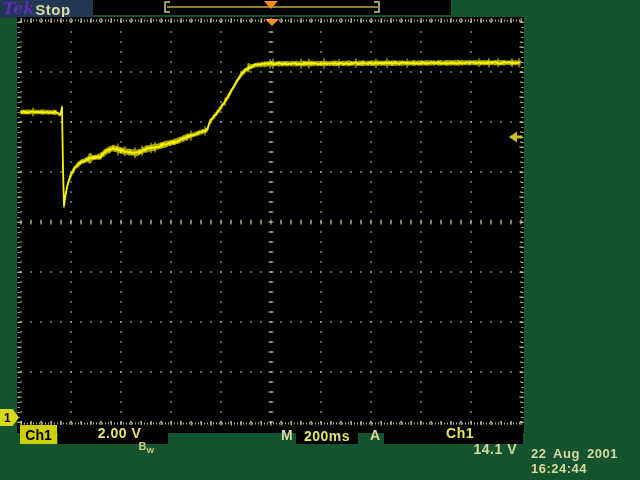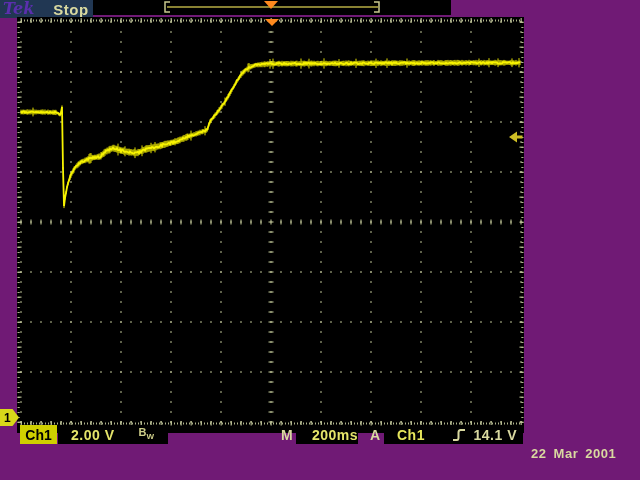--- a/index.html
+++ b/index.html
@@ -1,34 +1,34 @@
 <!DOCTYPE html>
 <html><head>
 <meta charset="utf-8">
 <style>
   html,body{margin:0;padding:0;background:#0a1420;}
-  .screen{position:relative;width:640px;height:480px;background:#701a75;overflow:hidden;
+  .screen{position:relative;width:640px;height:480px;background:#14532d;overflow:hidden;
           font-family:"Liberation Sans",sans-serif;font-weight:bold;-webkit-user-select:none;user-select:none;}
   .abs{position:absolute;}
   
   .tekstop{left:0;top:0;width:93px;height:18px;background:#213753;display:flex;align-items:center;padding-left:3px;box-sizing:border-box;}
   .teklogo{font-family:"DejaVu Serif",serif;font-style:italic;font-size:16px;color:#5b2fae;line-height:1;}
-  .stoplbl{color:#d9d9a0;font-size:15px;margin-left:19px;letter-spacing:.5px;}
+  .stoplbl{color:#d9d9a0;font-size:15px;margin-left:1px;letter-spacing:.5px;}
   .recordbar{left:93px;top:0;width:358px;height:15px;background:#000;}
   
   .plot{left:17px;top:17px;width:507px;height:416px;background:#000;}
   .plot svg{position:absolute;left:0;top:0;}
   
   .chflag{left:0;top:409px;width:19px;height:17px;background:#d8d81a;color:#000;font-size:12px;
           display:flex;align-items:center;padding-left:4px;box-sizing:border-box;
           clip-path:polygon(0 0,66% 0,100% 50%,66% 100%,0 100%);}
   
   .badge{left:20px;top:425px;width:37px;height:19px;background:#cfcf00;color:#000;font-size:14px;
          display:flex;align-items:center;justify-content:center;}
-  .blackbox{top:425px;height:19px;background:#000;display:flex;align-items:center;box-sizing:border-box;}
+  .blackbox{top:425px;height:19px;background:#000;display:flex;align-items:center;box-sizing:border-box;flex-direction:column;}
   .val{color:#e4e46a;font-size:14px;letter-spacing:.5px;}
   .khaki{color:#d9d9a0;font-size:14px;letter-spacing:.5px;}
   #ch1box{left:58px;width:110px;}
   #ch1box .val{margin-left:13px;}
   .bw{margin-left:auto;margin-right:14px;color:#cfcf8a;font-size:11px;line-height:1;}
   .bw sub{font-size:8px;}
   #mlabel{left:281px;top:427px;}
   #tbox{left:296px;width:62px;justify-content:flex-end;}
   #albl{left:370px;top:427px;}
   #trgbox{left:384px;width:139px;}
@@ -1724,16 +1724,17 @@
   <span class="abs khaki" id="albl">A</span>
   <div class="abs blackbox" id="trgbox">
     <span class="src">Ch1</span>
     <svg class="edgeglyph" width="14" height="14" viewBox="0 0 14 14">
       <path d="M1,12 H5 C6.5,12 6.5,11 6.5,9.5 V4.5 C6.5,3 7,2 8.5,2 H13" fill="none" stroke="#d9d9a0" stroke-width="2"></path>
     </svg>
     <span class="lvl khaki">14.1 V</span>
   </div>
 
   <div class="abs dt">
-    <div>22 Mar 2001</div>
+    <div>22 Aug 2001</div>
+    <div>16:24:44</div>
   </div>
 
 </div>
 
 </body></html>

